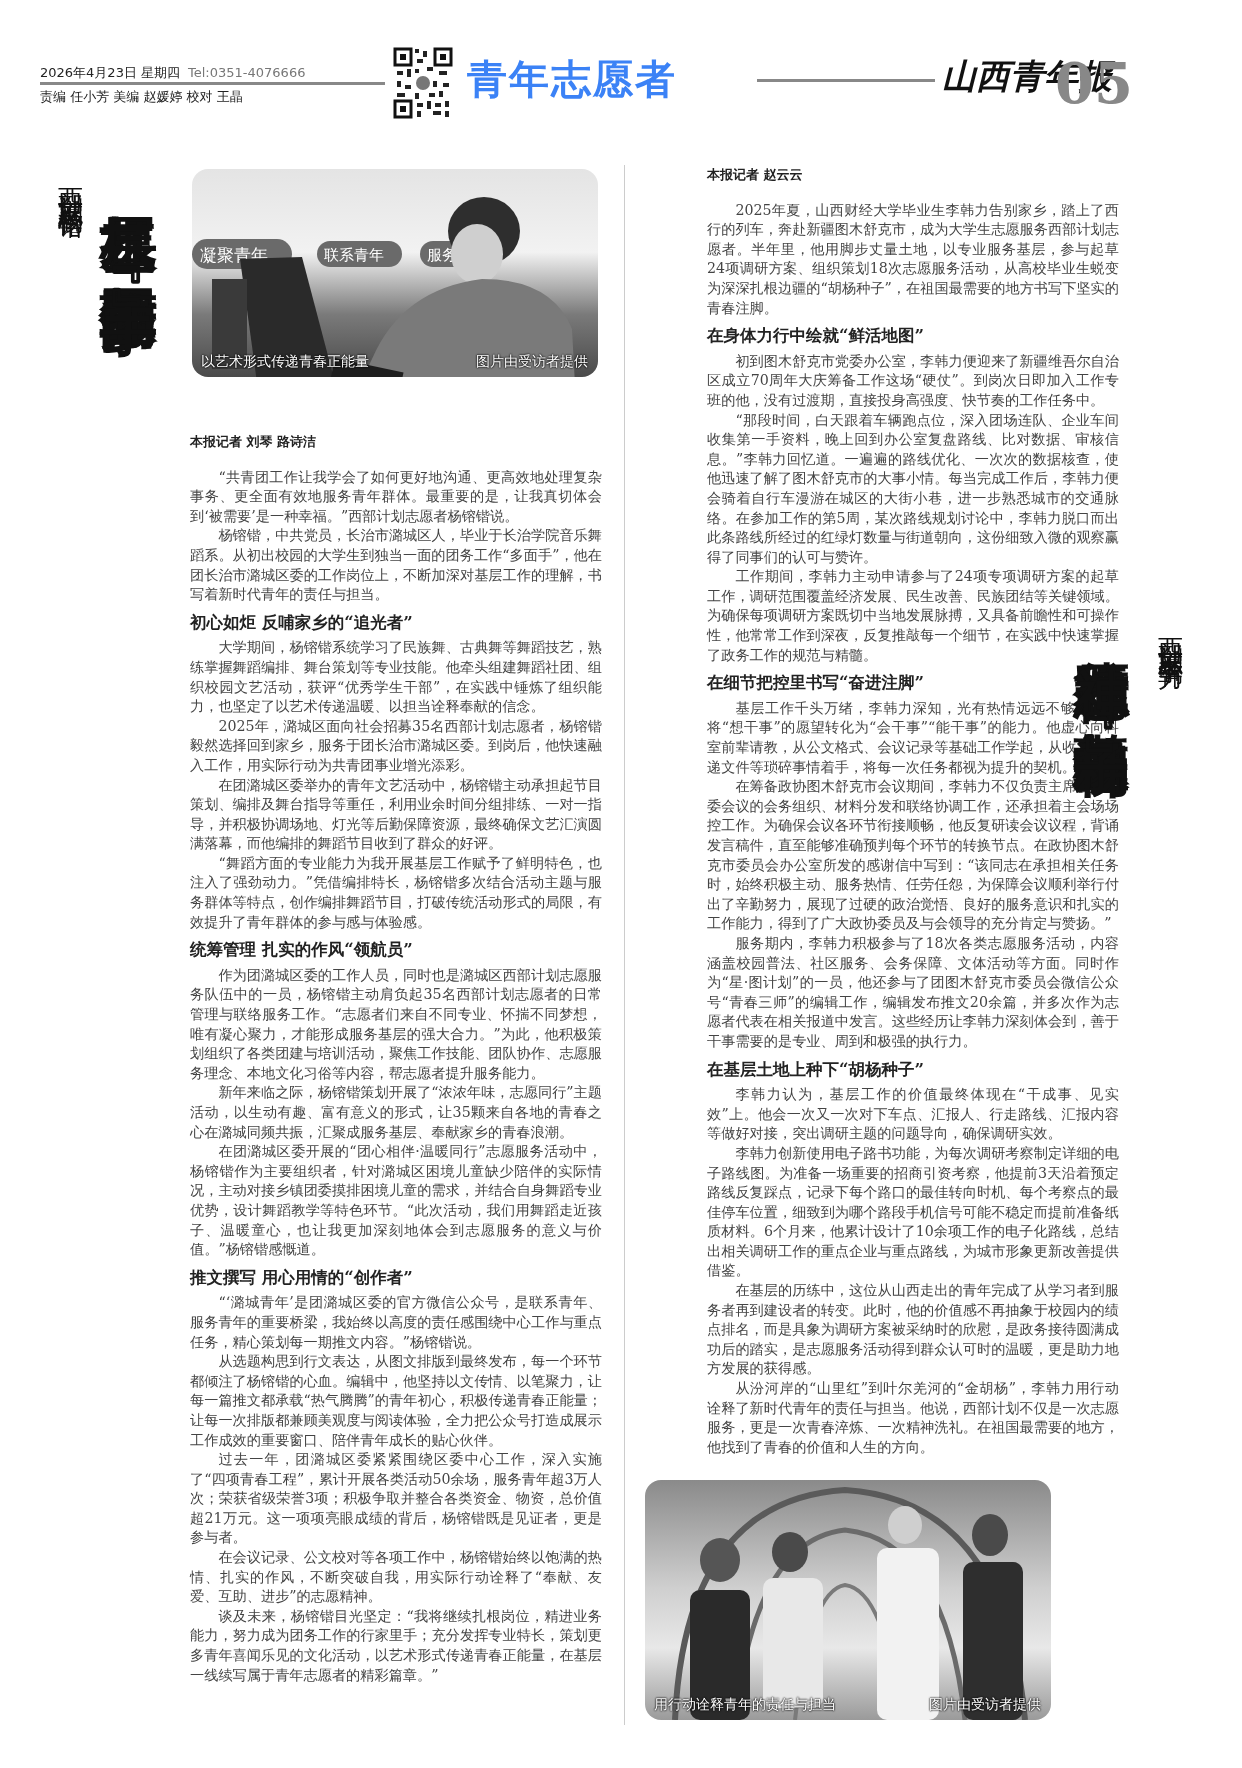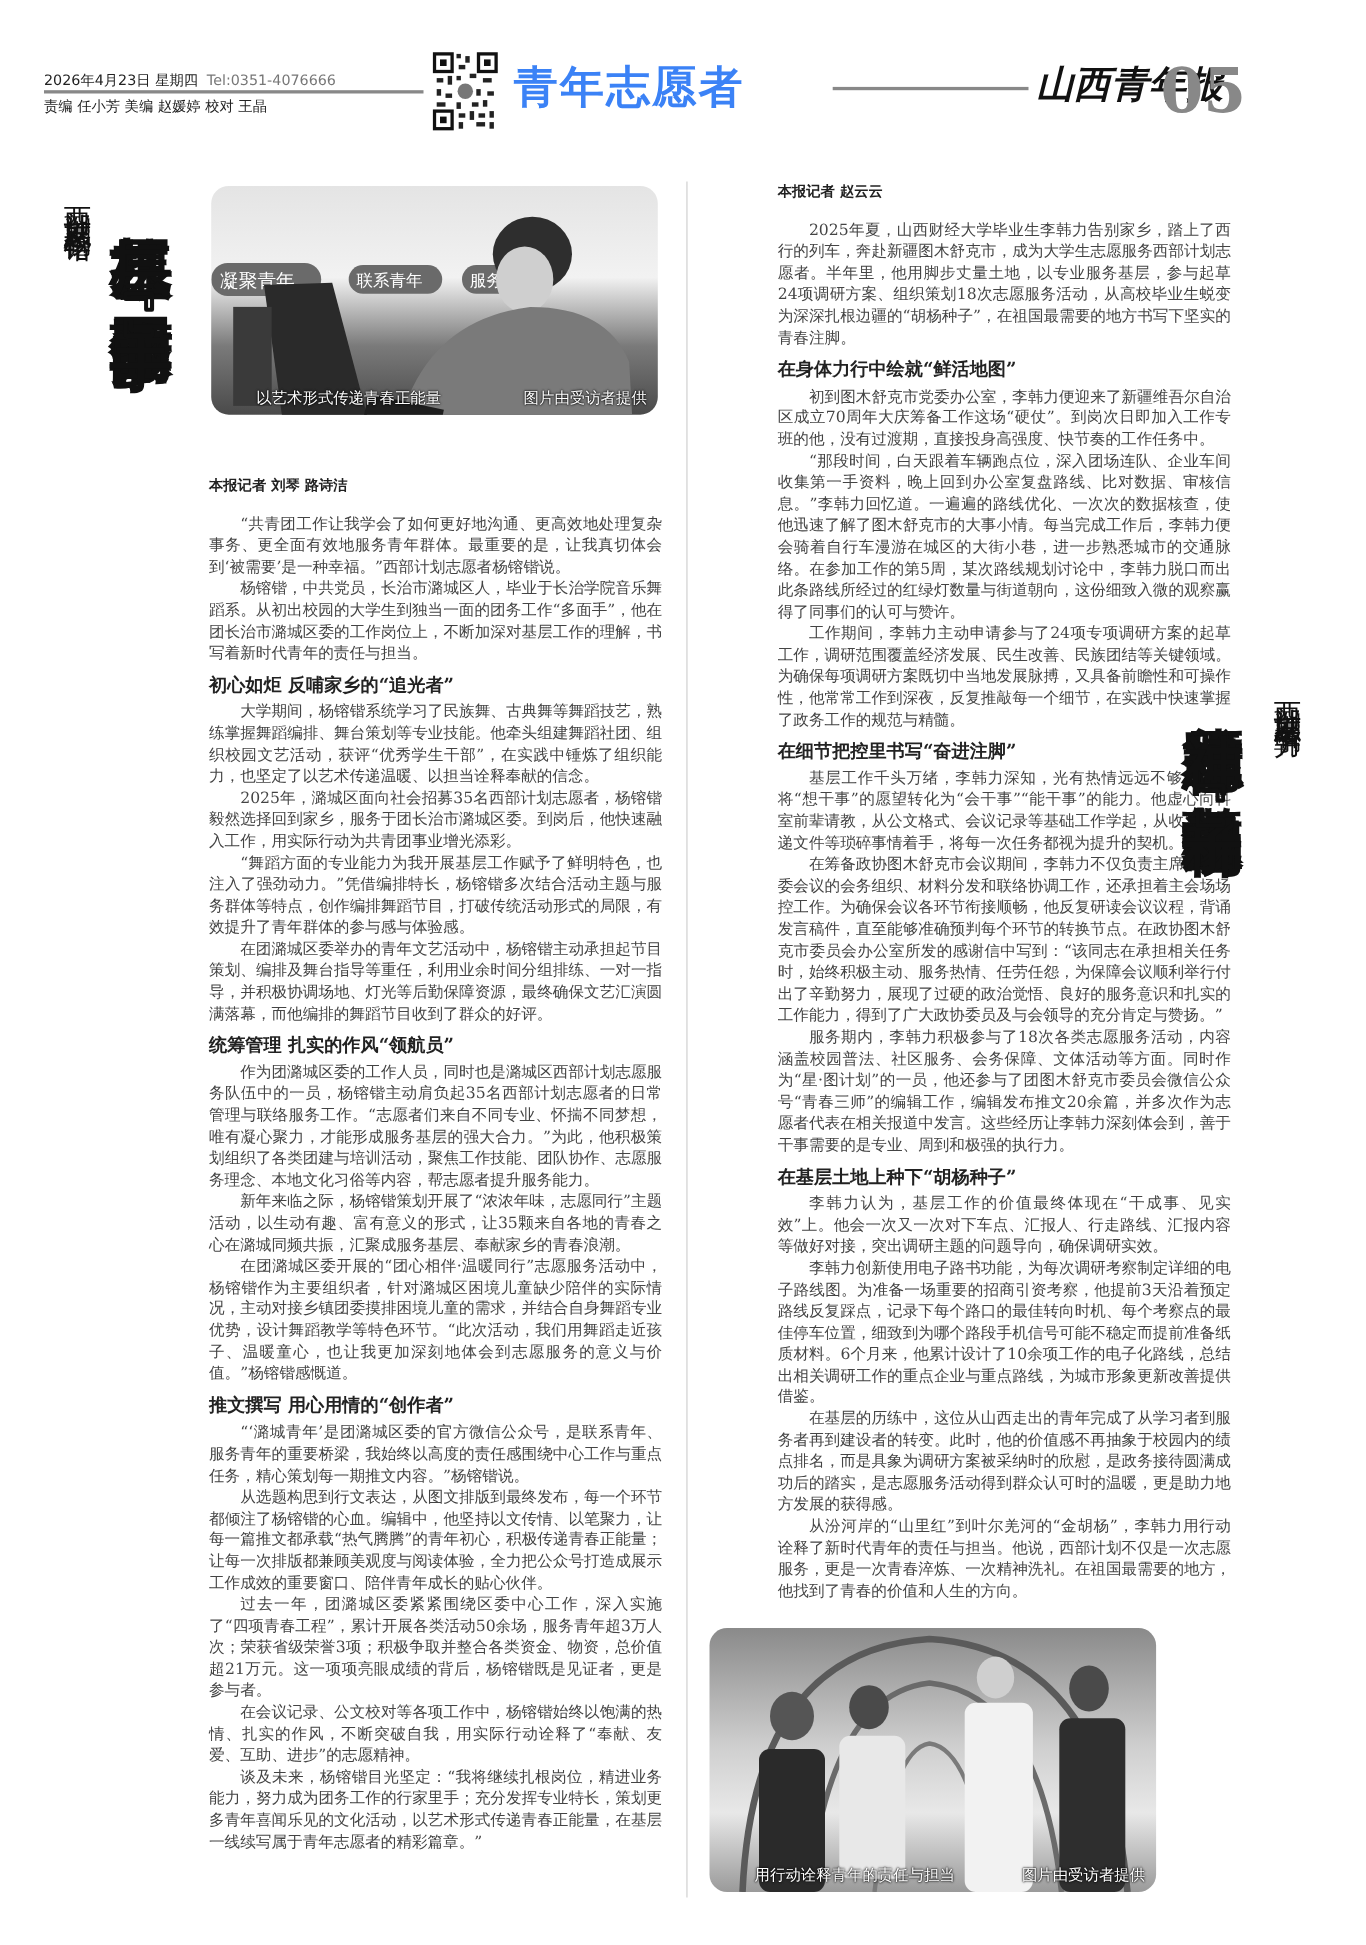--- a/index.html
+++ b/index.html
@@ -20,21 +20,21 @@
 
   
   .vt { position:absolute; writing-mode:vertical-rl; text-orientation:upright; color:#111; line-height:1; }
   .v-sub-l { left:58px; top:168px; font-size:25px; letter-spacing:3px; }
   .v-main-l { left:100px; top:168px; font-size:58px; font-weight:bold; letter-spacing:1px; }
   .v-sub-r { left:1158px; top:618px; font-size:25px; letter-spacing:3px; }
   .v-main-r { left:1075px; top:616px; font-size:56px; font-weight:bold; letter-spacing:1px; }
 
   
   .photo { position:absolute; border-radius:16px; overflow:hidden; background:#9a9a9a; }
-  .photo .cap { position:absolute; bottom:6px; font-size:14px; color:#fff; text-shadow:0 0 2px #000,0 0 2px #000; font-family:"DejaVu Sans","Liberation Sans",sans-serif;margin-left:32px; }
+  .photo .cap { position:absolute; bottom:6px; font-size:14px; color:#fff; text-shadow:0 0 2px #000,0 0 2px #000; font-family:"DejaVu Sans","Liberation Sans",sans-serif; }
   .photo .cap.l { left:9px; } .photo .cap.r { right:10px; }
   .p1 { left:192px; top:169px; width:406px; height:208px;
         background:linear-gradient(180deg,#e4e4e4 0%,#f2f2f2 40%,#7a7a7a 70%,#4a4a4a 100%); }
   .p2 { left:645px; top:1480px; width:406px; height:240px;
         background:linear-gradient(180deg,#8a8a8a 0%,#cfcfcf 45%,#e8e8e8 70%,#9a9a9a 100%); }
 
   
   .col { position:absolute; font-size:14.2px; line-height:19.6px; color:#444; text-align:justify; }
   .col-l { left:190px; top:432px; width:412px; }
   .col-r { left:679px; top:165px; width:412px;margin-left:28px; }
@@ -116,22 +116,22 @@
 </div>
 
 <div class="col col-l">
   <div class="byline">本报记者 刘琴 路诗洁</div>
   <div id="left-body">
       <p>“共青团工作让我学会了如何更好地沟通、更高效地处理复杂事务、更全面有效地服务青年群体。最重要的是，让我真切体会到‘被需要’是一种幸福。”西部计划志愿者杨镕锴说。</p>
       <p>杨镕锴，中共党员，长治市潞城区人，毕业于长治学院音乐舞蹈系。从初出校园的大学生到独当一面的团务工作“多面手”，他在团长治市潞城区委的工作岗位上，不断加深对基层工作的理解，书写着新时代青年的责任与担当。</p>
       <h3>初心如炬 反哺家乡的“追光者”</h3>
       <p>大学期间，杨镕锴系统学习了民族舞、古典舞等舞蹈技艺，熟练掌握舞蹈编排、舞台策划等专业技能。他牵头组建舞蹈社团、组织校园文艺活动，获评“优秀学生干部”，在实践中锤炼了组织能力，也坚定了以艺术传递温暖、以担当诠释奉献的信念。</p>
       <p>2025年，潞城区面向社会招募35名西部计划志愿者，杨镕锴毅然选择回到家乡，服务于团长治市潞城区委。到岗后，他快速融入工作，用实际行动为共青团事业增光添彩。</p>
+      <p>在团潞城区委举办的青年文艺活动中，杨镕锴主动承担起节目策划、编排及舞台指导等重任，利用业余时间分组排练、一对一指导，并积极协调场地、灯光等后勤保障资源，最终确保文艺汇演圆满落幕，而他编排的舞蹈节目收到了群众的好评。</p>
       <p>“舞蹈方面的专业能力为我开展基层工作赋予了鲜明特色，也注入了强劲动力。”凭借编排特长，杨镕锴多次结合活动主题与服务群体等特点，创作编排舞蹈节目，打破传统活动形式的局限，有效提升了青年群体的参与感与体验感。</p>
-      <p>在团潞城区委举办的青年文艺活动中，杨镕锴主动承担起节目策划、编排及舞台指导等重任，利用业余时间分组排练、一对一指导，并积极协调场地、灯光等后勤保障资源，最终确保文艺汇演圆满落幕，而他编排的舞蹈节目收到了群众的好评。</p>
       <h3>统筹管理 扎实的作风“领航员”</h3>
       <p>作为团潞城区委的工作人员，同时也是潞城区西部计划志愿服务队伍中的一员，杨镕锴主动肩负起35名西部计划志愿者的日常管理与联络服务工作。“志愿者们来自不同专业、怀揣不同梦想，唯有凝心聚力，才能形成服务基层的强大合力。”为此，他积极策划组织了各类团建与培训活动，聚焦工作技能、团队协作、志愿服务理念、本地文化习俗等内容，帮志愿者提升服务能力。</p>
       <p>新年来临之际，杨镕锴策划开展了“浓浓年味，志愿同行”主题活动，以生动有趣、富有意义的形式，让35颗来自各地的青春之心在潞城同频共振，汇聚成服务基层、奉献家乡的青春浪潮。</p>
       <p>在团潞城区委开展的“团心相伴·温暖同行”志愿服务活动中，杨镕锴作为主要组织者，针对潞城区困境儿童缺少陪伴的实际情况，主动对接乡镇团委摸排困境儿童的需求，并结合自身舞蹈专业优势，设计舞蹈教学等特色环节。“此次活动，我们用舞蹈走近孩子、温暖童心，也让我更加深刻地体会到志愿服务的意义与价值。”杨镕锴感慨道。</p>
       <h3>推文撰写 用心用情的“创作者”</h3>
       <p>“‘潞城青年’是团潞城区委的官方微信公众号，是联系青年、服务青年的重要桥梁，我始终以高度的责任感围绕中心工作与重点任务，精心策划每一期推文内容。”杨镕锴说。</p>
       <p>从选题构思到行文表达，从图文排版到最终发布，每一个环节都倾注了杨镕锴的心血。编辑中，他坚持以文传情、以笔聚力，让每一篇推文都承载“热气腾腾”的青年初心，积极传递青春正能量；让每一次排版都兼顾美观度与阅读体验，全力把公众号打造成展示工作成效的重要窗口、陪伴青年成长的贴心伙伴。</p>
       <p>过去一年，团潞城区委紧紧围绕区委中心工作，深入实施了“四项青春工程”，累计开展各类活动50余场，服务青年超3万人次；荣获省级荣誉3项；积极争取并整合各类资金、物资，总价值超21万元。这一项项亮眼成绩的背后，杨镕锴既是见证者，更是参与者。</p>
       <p>在会议记录、公文校对等各项工作中，杨镕锴始终以饱满的热情、扎实的作风，不断突破自我，用实际行动诠释了“奉献、友爱、互助、进步”的志愿精神。</p>
       <p>谈及未来，杨镕锴目光坚定：“我将继续扎根岗位，精进业务能力，努力成为团务工作的行家里手；充分发挥专业特长，策划更多青年喜闻乐见的文化活动，以艺术形式传递青春正能量，在基层一线续写属于青年志愿者的精彩篇章。”</p>

